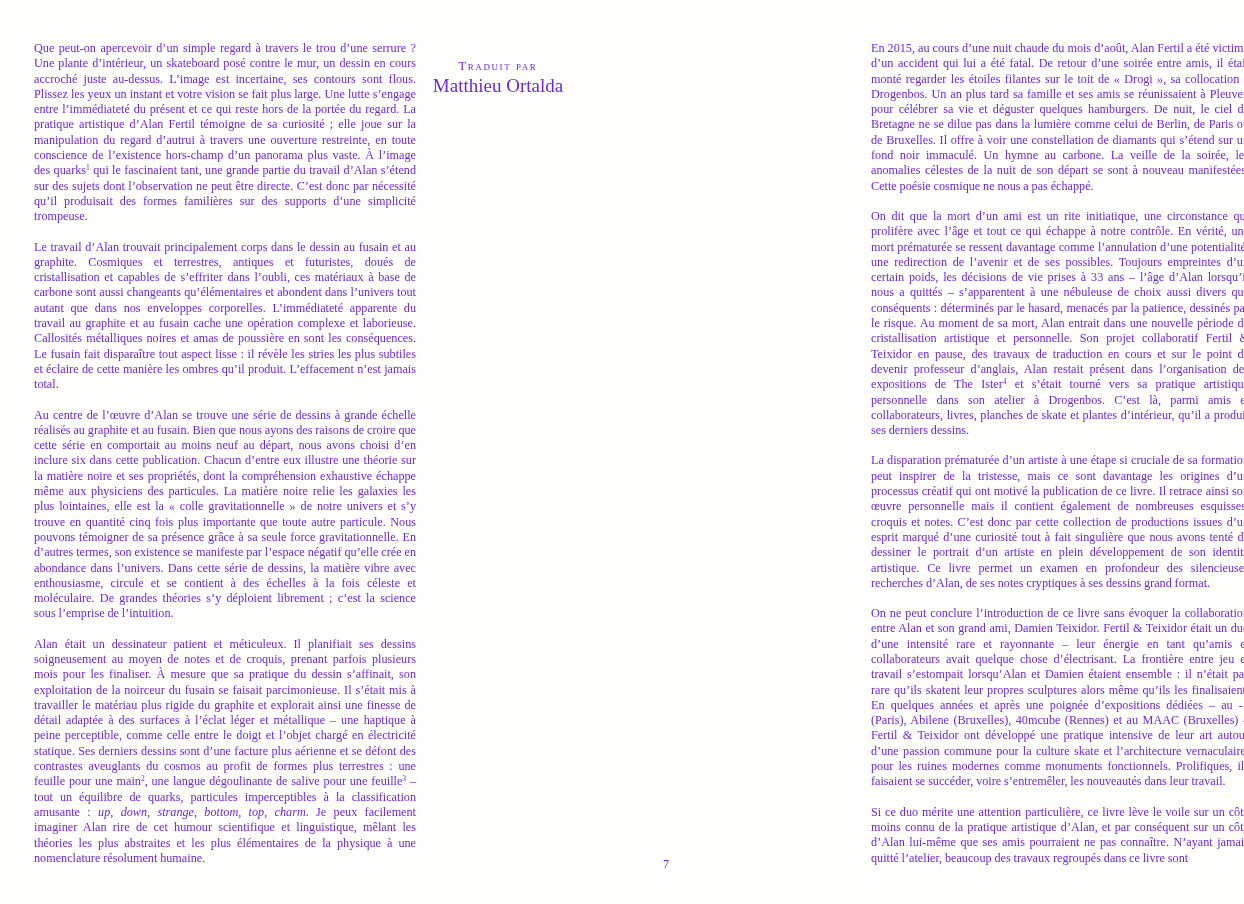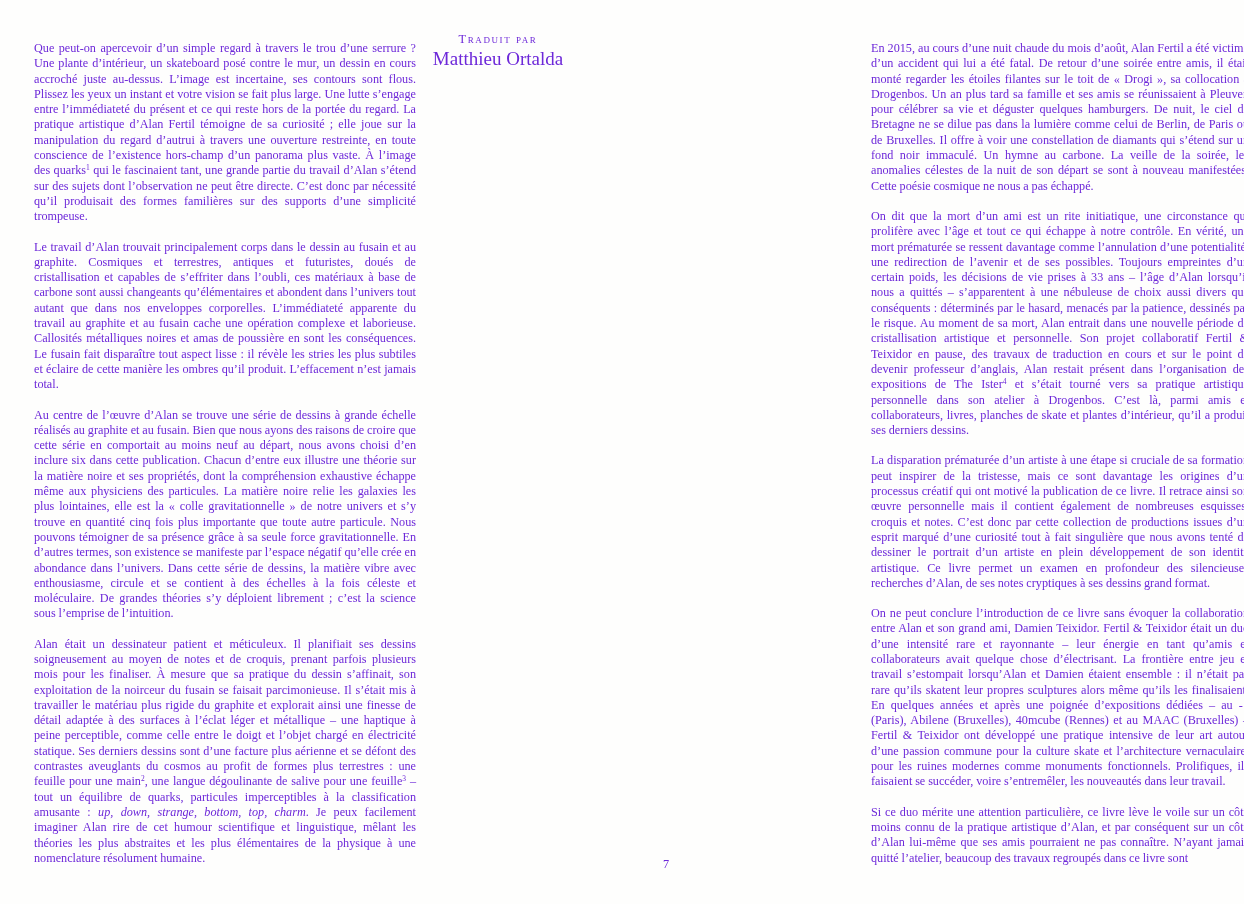--- a/index.html
+++ b/index.html
@@ -29,21 +29,21 @@
   .para:last-child { margin-bottom: 0; }
   .it  { font-style: italic; }
   .sup {
     font-size: 7.5px;
     vertical-align: 4px;
     line-height: 0;
   }
   .translator {
     position: absolute;
     left: 408px;
-    top: 32px;
+    top: 59px;
     width: 180px;
     text-align: center;
   }
   .translator-label {
     font-size: 12.3px;
     font-variant: small-caps;
     letter-spacing: 1.6px;
   }
   .translator-name {
     font-size: 19px;

